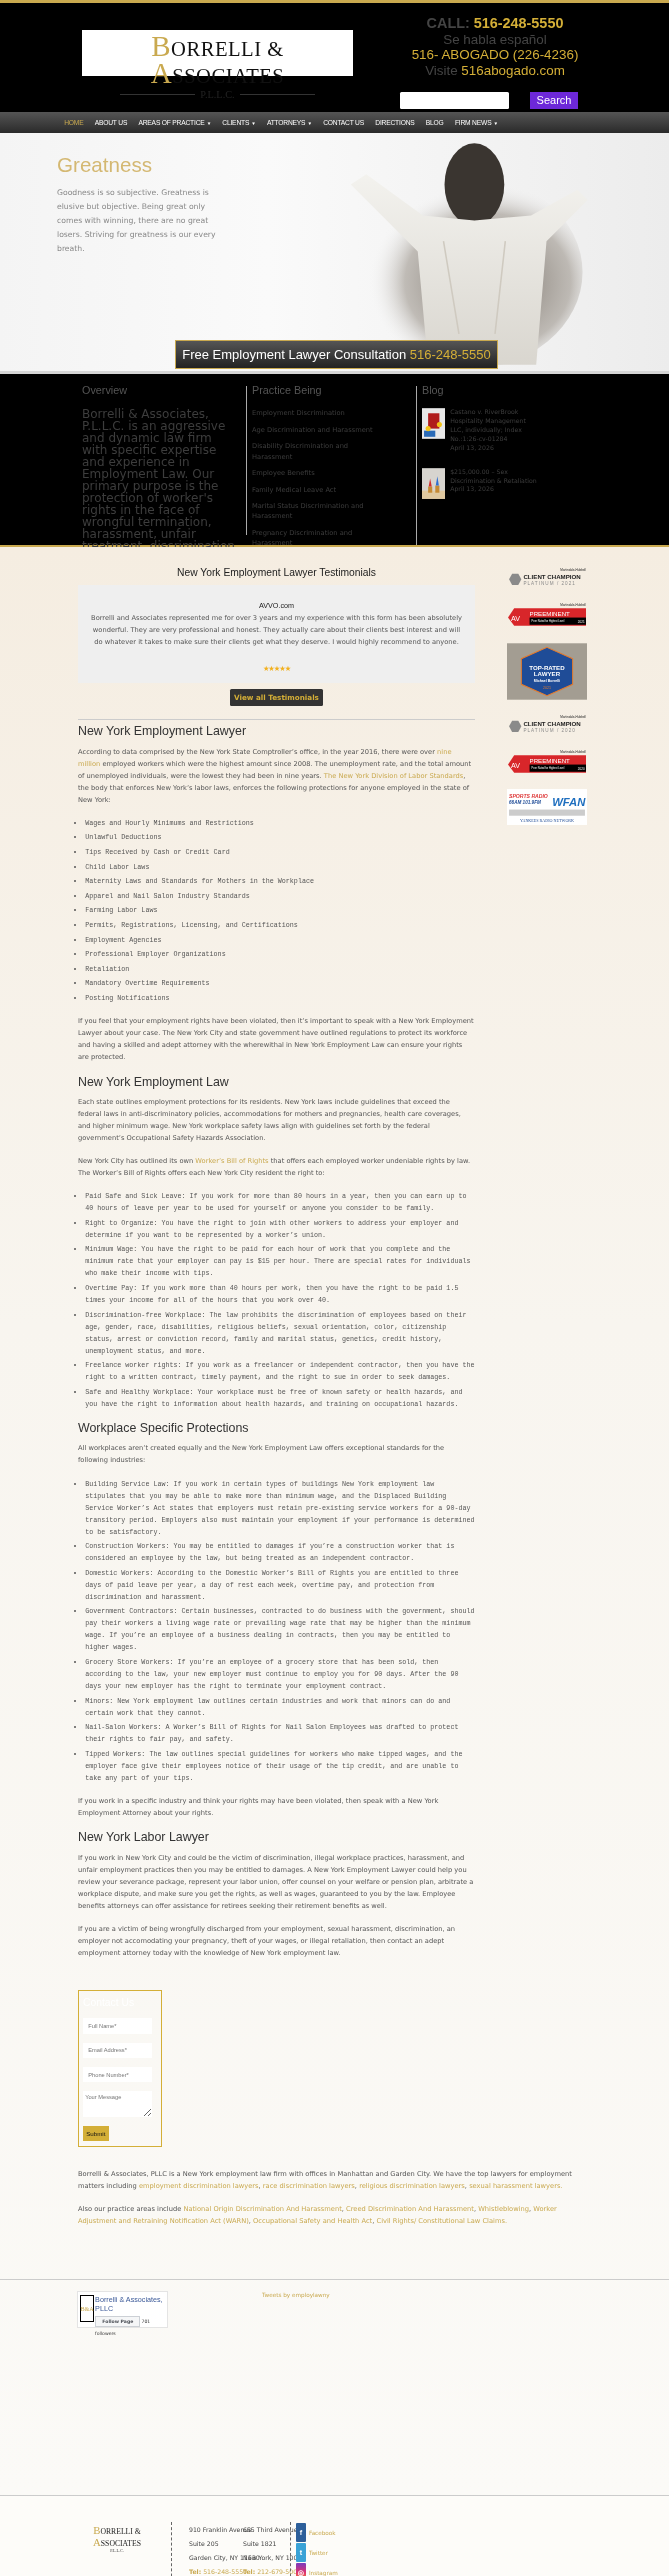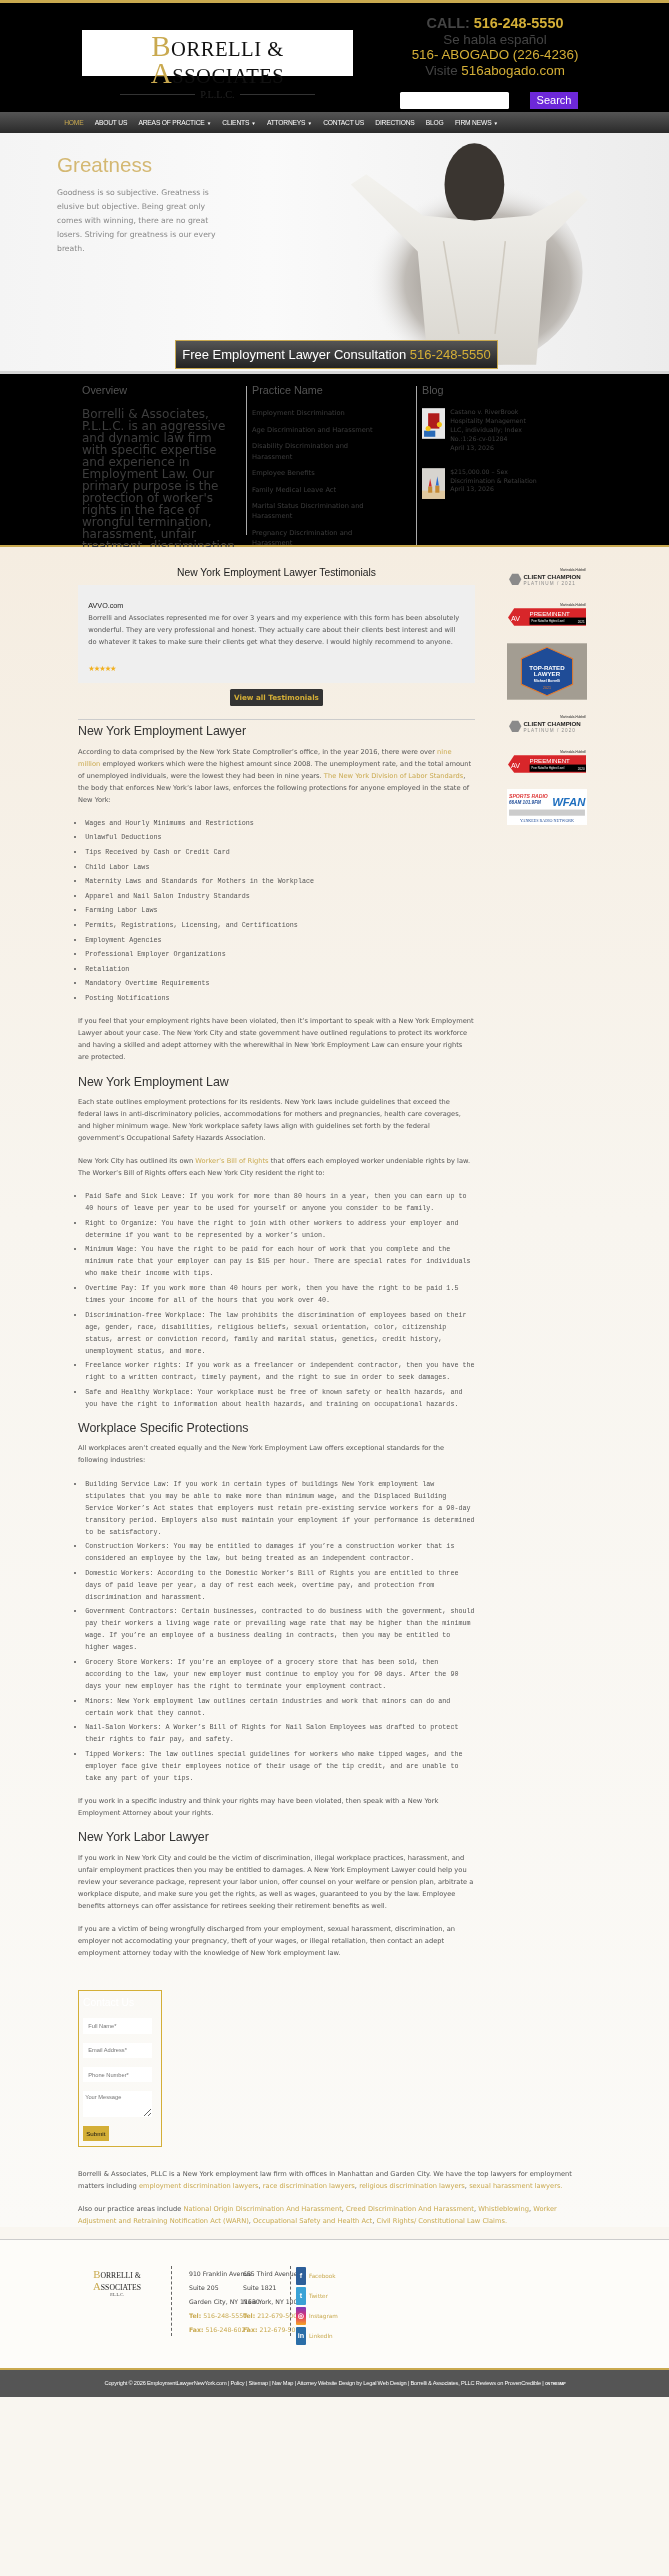--- a/index.html
+++ b/index.html
@@ -48,21 +48,21 @@
   .col-pa li { list-style: none; font-size: 6.7px; color: #3d3d3d; line-height: 10.3px; margin-bottom: 6.2px; }
   .col-blog { left: 422px; width: 118px; }
   .blog-post { display: flex; gap: 5.2px; margin-bottom: 15.5px; }
   .blog-thumb { width: 23px; height: 31px; flex-shrink: 0; }
   .blog-text { font-size: 6.2px; line-height: 8.8px; color: #3d3d3d; }
 
   
   .content-wrap { position: relative; background: linear-gradient(#f5ede1 0%, #f8f5ef 40%, #fbfaf7 100%); padding: 20.6px 0 0 0; }
   .main { width: 397px; margin-left: 78px; }
   .testi-title { text-align: center; font-family: "Liberation Sans", sans-serif; font-size: 10.3px; color: #222; margin-bottom: 7.2px; }
-  .testi-box { background: #efefef; padding: 15.5px 10.3px 10.3px; text-align: left; }
+  .testi-box { background: #efefef; padding: 15.5px 10.3px 10.3px; text-align: center; }
   .testi-src { font-family: "Liberation Sans", sans-serif; font-size: 7.2px; color: #222; margin-bottom: 2.1px; }
   .testi-quote { font-size: 6.7px; line-height: 12px; color: #555; }
   .stars { color: #f2b01e; font-size: 7.2px; margin-top: 15.5px; letter-spacing: -1px; }
   .testi-btn-wrap { text-align: center; margin: 6.2px 0 12.4px; }
   .testi-btn { display: inline-block; background: #333; color: #d4af37; font-weight: bold; font-size: 7.2px; padding: 4.1px 4.1px; border-radius: 1.5px; }
   .hr { height: 0.5px; background: #ccc; }
   h2.sec { font-family: "Liberation Sans", sans-serif; font-weight: normal; font-size: 12.4px; color: #333; margin: 5.2px 0 7.2px; }
   p.body { font-size: 6.7px; line-height: 12px; color: #555; margin-bottom: 11.3px; }
   ul.bullets { margin: 0 0 11.3px 7.2px; }
   ul.bullets li { font-size: 6.7px; line-height: 12px; color: #555; margin-bottom: 2.6px; font-family: Liberation Mono, monospace; }
@@ -161,21 +161,21 @@
 </section>
 
 <section class="info">
   <div class="col col-ov">
     <h3>Overview</h3>
     <p>Borrelli &amp; Associates, P.L.L.C. is an aggressive and dynamic law firm with specific expertise and experience in Employment Law. Our primary purpose is the protection of worker's rights in the face of wrongful termination, harassment, unfair treatment, discrimination or other conduct which may lead to an adverse employment action such as being fired, demoted or transferred.</p>
     <a class="sv-btn">Settlements &amp; Verdicts</a>
   </div>
   <div class="vdiv" style="left:246px;height:149px"></div>
   <div class="col col-pa">
-    <h3>Practice Name</h3>
+    <h3>Practice Being</h3>
     <ul>
       <li>Employment Discrimination</li>
       <li>Age Discrimination and Harassment</li>
       <li>Disability Discrimination and Harassment</li>
       <li>Employee Benefits</li>
       <li>Family Medical Leave Act</li>
       <li>Marital Status Discrimination and Harassment</li>
       <li>Pregnancy Discrimination and Harassment</li>
       <li>Wages and Overtime</li>
     </ul>
@@ -331,20 +331,30 @@
     <svg class="award" viewBox="0 0 156 70" width="80" height="36">
       <rect width="156" height="70" fill="#fff"></rect>
       <text x="4" y="18" font-size="10" font-style="italic" font-weight="bold" fill="#d33" font-family="Liberation Sans, sans-serif">SPORTS RADIO</text>
       <text x="4" y="30" font-size="9" font-style="italic" font-weight="bold" fill="#1f4c97" font-family="Liberation Sans, sans-serif">66AM 101.9FM</text>
       <text x="88" y="34" font-size="22" font-style="italic" font-weight="bold" fill="#1f6fbf" font-family="Liberation Sans, sans-serif">WFAN</text>
       <rect x="4" y="40" width="148" height="12" fill="#ccc"></rect>
       <text x="78" y="64" font-size="8" text-anchor="middle" fill="#1f4c97" font-family="Liberation Serif, serif">YANKEES RADIO NETWORK</text>
     </svg>
   </aside>
 
+  <div class="social-row">
+    <div class="fb-widget">
+      <div class="fb-logo">B&amp;A</div>
+      <div>
+        <div class="fb-name">Borrelli &amp; Associates, PLLC</div>
+        <div style="margin-top:1.5px"><span class="fb-follow">Follow Page</span><span class="fb-count">701 followers</span></div>
+      </div>
+    </div>
+    <a class="tweets">Tweets by employlawny</a>
+  </div>
 </div>
 
 <footer class="footer">
   <div class="f-logo">
     <div class="main-t"><span class="cap">B</span><span>ORRELLI &amp; </span><span class="cap">A</span><span>SSOCIATES</span></div>
     <div class="sub-t">P.L.L.C.</div>
   </div>
   <div class="fdiv" style="left:171px"></div>
   <div class="f-addr" style="left:189px">
     <div>910 Franklin Avenue</div>

